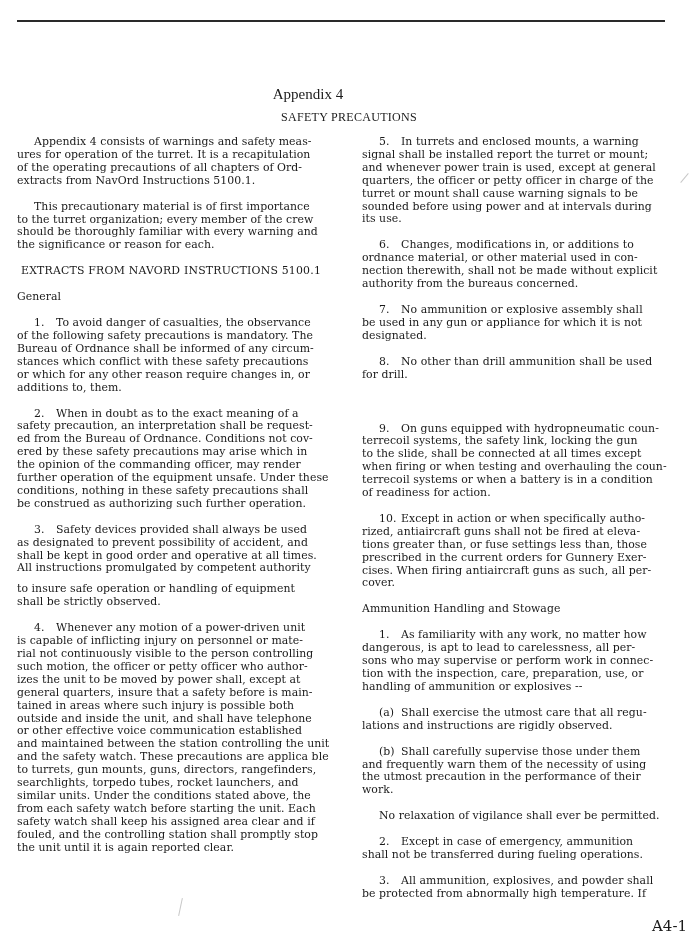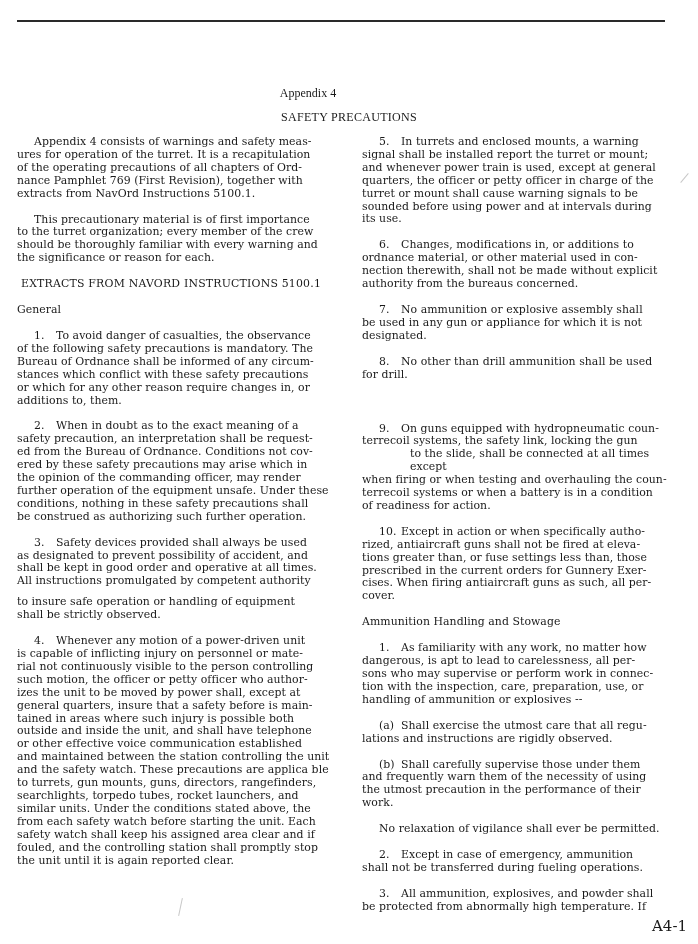--- a/index.html
+++ b/index.html
@@ -23,21 +23,21 @@
       height: 2px;
       background: #2a2a2a;
     }
     .appendix-label {
       position: absolute;
       left: 0;
       width: 616px;
       top: 86px;
       text-align: center;
       font-family: "Liberation Serif", serif;
-      font-size: 12px;
+      font-size: 15px;
     }
     .page-title {
       position: absolute;
       left: 0;
       width: 698px;
       top: 110px;
       text-align: center;
       font-family: "Liberation Serif", serif;
       font-size: 12px;
       letter-spacing: 0.3px;
@@ -87,21 +87,20 @@
 <div class="rule"></div>
 
 <div class="appendix-label">Appendix 4</div>
 <div class="page-title">SAFETY PRECAUTIONS</div>
 
 <div class="col left">
   <p>
     <span class="line">Appendix 4 consists of warnings and safety meas-</span>
     <span class="line" style="text-indent:0">ures for operation of the turret. It is a recapitulation</span>
     <span class="line" style="text-indent:0">of the operating precautions of all chapters of Ord-</span>
-    <span class="line" style="text-indent:0">nance Pamphlet 769 (First Revision), together with</span>
     <span class="line" style="text-indent:0">extracts from NavOrd Instructions 5100.1.</span>
   </p>
   <p>
     <span class="line">This precautionary material is of first importance</span>
     <span class="line" style="text-indent:0">to the turret organization; every member of the crew</span>
     <span class="line" style="text-indent:0">should be thoroughly familiar with every warning and</span>
     <span class="line" style="text-indent:0">the significance or reason for each.</span>
   </p>
   <div class="heading">EXTRACTS FROM NAVORD INSTRUCTIONS 5100.1</div>
   <div class="subhead">General</div>
@@ -178,21 +177,21 @@
         <span class="line" style="text-indent: 0px;">be used in any gun or appliance for which it is not</span>
         <span class="line" style="text-indent: 0px;">designated.</span>
       </p>
       <p>
         <span class="line" style="text-indent: 17px;"><span class="num">8.</span><span>No other than drill ammunition shall be used</span></span>
         <span class="line" style="text-indent: 0px;">for drill.</span>
       </p>
       <p>
         <span class="line" style="text-indent: 17px; margin-top: 41px;"><span class="num">9.</span><span>On guns equipped with hydropneumatic coun-</span></span>
         <span class="line" style="text-indent: 0px;">terrecoil systems, the safety link, locking the gun</span>
-        <span class="line" style="text-indent: 0px; margin-left: 48px;">to the slide, shall be connected at all times except</span>
+        <span class="line" style="text-indent: 0px;">to the slide, shall be connected at all times except</span>
         <span class="line" style="text-indent: 0px;">when firing or when testing and overhauling the coun-</span>
         <span class="line" style="text-indent: 0px;">terrecoil systems or when a battery is in a condition</span>
         <span class="line" style="text-indent: 0px;">of readiness for action.</span>
       </p>
       <p>
         <span class="line" style="text-indent: 17px;"><span class="num">10.</span><span>Except in action or when specifically autho-</span></span>
         <span class="line" style="text-indent: 0px;">rized, antiaircraft guns shall not be fired at eleva-</span>
         <span class="line" style="text-indent: 0px;">tions greater than, or fuse settings less than, those</span>
         <span class="line" style="text-indent: 0px;">prescribed in the current orders for Gunnery Exer-</span>
         <span class="line" style="text-indent: 0px;">cises. When firing antiaircraft guns as such, all per-</span>

